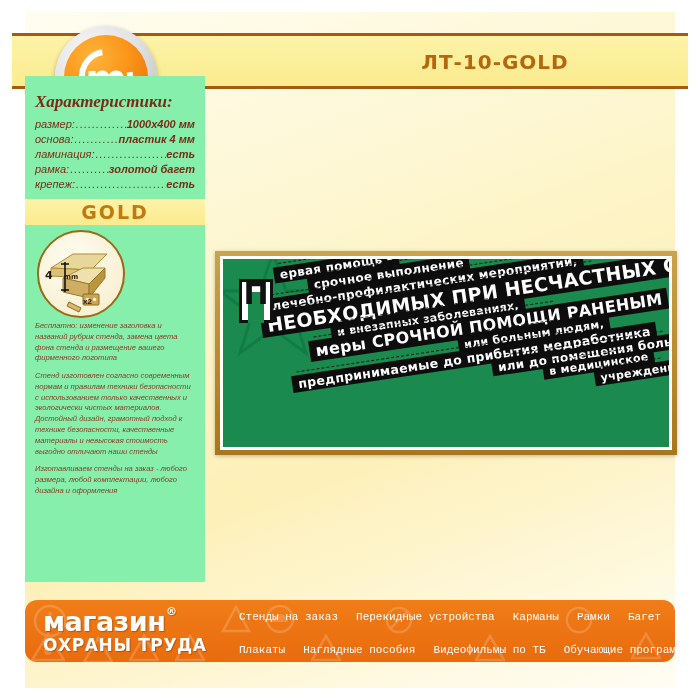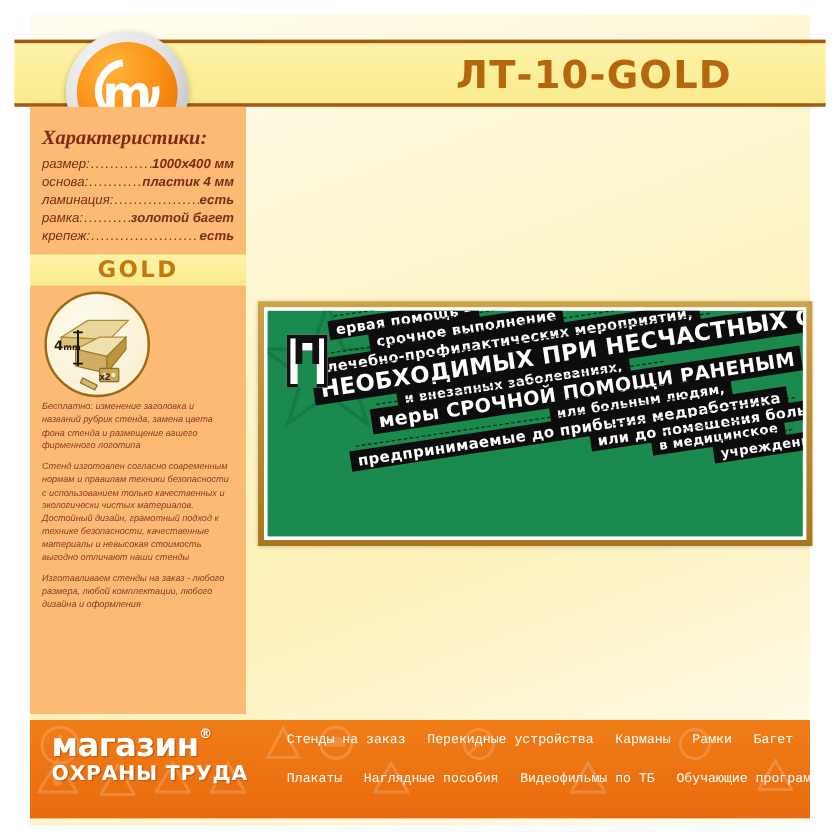--- a/index.html
+++ b/index.html
@@ -19,21 +19,21 @@
   
   .header-band{
     position:absolute;left:12px;top:33px;width:676px;height:56px;
     background:linear-gradient(#fdf3a8,#fbeb8e);
     border-top:3px solid #a55a10;border-bottom:3px solid #a55a10;
     box-sizing:border-box;
   }
   .header-title{
     position:absolute;left:330px;top:40px;width:330px;height:44px;
     display:flex;align-items:center;justify-content:center;
-    font-size:32px;font-weight:bold;color:#b5670d;letter-spacing:1px;
+    font-size:20px;font-weight:bold;color:#b5670d;letter-spacing:1px;
     font-family:"DejaVu Sans", sans-serif;
   }
 
   
   .logo{
     position:absolute;left:55px;top:26px;width:102px;height:102px;
     border-radius:50%;
     background:radial-gradient(circle at 34% 28%,#f7f7f7 0%,#e2e2e2 48%,#c8c8c8 76%,#bdbdbd 100%);
     box-shadow:0 2px 5px rgba(0,0,0,.28);
   }
@@ -48,22 +48,22 @@
   }
   .logo-m{
     position:absolute;left:0;top:0;width:84px;height:84px;
     display:flex;align-items:center;justify-content:center;
     color:#fff;font-size:40px;font-weight:bold;font-family:"DejaVu Sans",sans-serif;
     padding-top:4px;box-sizing:border-box;
   }
 
   
   .sidebar{
-    position:absolute;left:25px;top:89px;width:180px;height:506px;
-    background:#fdba74;
+    position:absolute;left:25px;top:76px;width:180px;height:506px;
+    background:#86efac;
   }
   .spec-head{
     margin:16px 0 6px 10px;font-size:17px;font-weight:bold;font-style:italic;
     color:#7a2d16;font-family:"Liberation Serif",serif;
   }
   .spec-row{
     display:flex;align-items:baseline;margin:0 10px 3px 10px;
     font-size:11px;font-style:italic;color:#7a2d16;white-space:nowrap;
   }
   .spec-label{flex:0 0 auto;}
@@ -86,21 +86,21 @@
   }
   .feat-list{position:absolute;right:6px;top:10px;text-align:right;}
   .feat{
     font-size:7.5px;font-weight:bold;color:#5a3b12;letter-spacing:.2px;
     margin-bottom:5px;white-space:nowrap;
   }
   .mm-label{
     position:absolute;left:20px;top:44px;font-size:11px;font-weight:bold;
     color:#2a1a06;font-family:"DejaVu Sans",sans-serif;
   }
-  .mm-label small{font-size:7px;}
+  .mm-label small{font-size:7px;margin-left:11px;}
   .x2-label{
     position:absolute;left:58px;top:72px;font-size:8px;font-weight:bold;color:#2a1a06;
   }
 
   .side-text{margin:4px 10px 0 10px;}
   .side-p{
     font-size:7.6px;line-height:1.42;color:#8a3b22;font-style:italic;
     margin-bottom:7px;font-family:"Liberation Sans",sans-serif;
   }
 
@@ -144,23 +144,24 @@
     background:#0d0d0d;color:#fff;font-weight:bold;
     font-family:"DejaVu Sans",sans-serif;
     padding:1px 6px;letter-spacing:.3px;
   }
   .dash{
     position:absolute;border-top:1.5px dashed #111;opacity:.85;
   }
 
   
   .footer{
-    position:absolute;left:25px;top:600px;width:650px;height:82px;
+    position:absolute;left:25px;top:600px;width:650px;height:62px;
     background:linear-gradient(#f07d18,#e96b0d);
     overflow:hidden;
+    border-radius:12px;
   }
   .footer-watermarks{position:absolute;inset:0;opacity:.18;}
   .wm{position:absolute;}
   .footer-logo{position:absolute;left:18px;top:8px;width:175px;}
   .fl-1{
     font-size:27px;font-weight:bold;color:#fff;line-height:1;letter-spacing:-.5px;
     font-family:"DejaVu Sans",sans-serif;position:relative;display:inline-block;
     text-shadow:1px 1px 1px rgba(120,50,0,.45);
   }
   .fl-reg{position:absolute;right:-11px;top:-2px;font-size:11px;font-weight:bold;}

